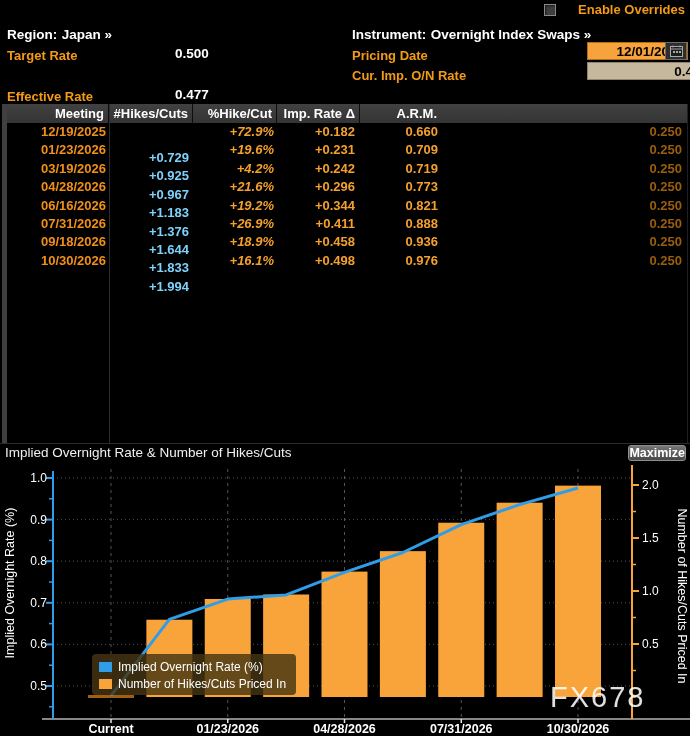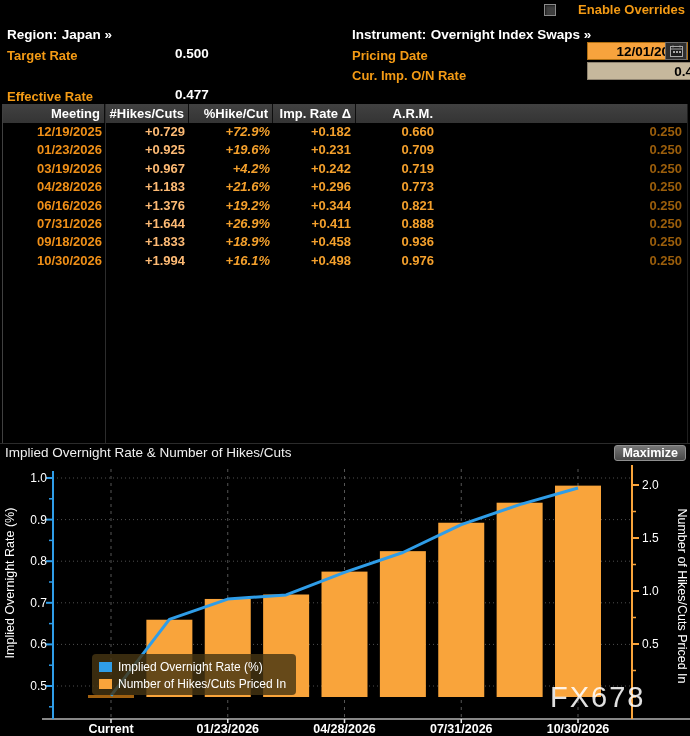--- a/index.html
+++ b/index.html
@@ -18,41 +18,41 @@
   .hdr-line { height:18px; white-space:nowrap; }
   .inp { height:18px; font-weight:700; font-size:13.5px; color:#000; text-align:right;
          padding:0 3px; line-height:17px;margin-left:24px; }
   .inp-date { background:#f7a33d; border:1px solid #b06f12; width:101px; }
   .inp-tan  { background:#c6b89c; border:1px solid #8f8471; width:125px; }
   .cal-btn { width:22px; height:18px; background:#2e2e2e; border:1px solid #6b6b6b;
              display:flex; align-items:center; justify-content:center; }
 
   
   #tbl { top:104px; left:2px; width:686px; height:339px; background:#000;
-         border-left:1px solid #404040; border-right:1px solid #1f1f1f; }
+         border-left:5px solid #404040; border-right:1px solid #1f1f1f; }
   #tbl-head { display:grid; grid-template-columns:102px 84px 84px 83px 82px 1fr;
               height:19px; background:linear-gradient(#414141,#343434); }
   #tbl-head .th { color:#fff; font-size:13px; font-weight:700; text-align:right;
                   line-height:19px; border-right:1px solid #0d0d0d; padding-right:4px; }
   #tbl-head .th:last-child { border-right:none; padding-right:5px; }
   #tbl-body { display:grid; grid-template-columns:102px 84px 84px 83px 82px 1fr;
               grid-auto-rows:18.4px; }
   .td { font-size:13px; font-weight:700; text-align:right; line-height:18.4px; padding-right:4px; }
   .td.c0 { color:#f09018; padding-right:3px; }
-  .td.c1 { color:#fdba74; }
+  .td.c1 { color:#7dd3fc;margin-top:26px; }
   .td.c2 { color:#f4a02c; padding-right:3px;font-style:italic; }
   .td.c3 { color:#f4a02c; padding-right:5px; }
   .td.c4 { color:#f4a02c; }
   .td.c5 { color:#9b5e0b; padding-right:5px; }
   #col-sep { left:102px; top:0; width:1px; height:339px; background:#2c2c2c; }
 
   
   #chart-sec { top:443px; left:0; width:690px; height:287px; border-top:1px solid #2b2b2b; }
   #chart-title { left:5px; top:1px; color:#f0f0f0; font-size:13.5px; font-weight:400; }
-  #max-btn { right:4px; top:1px; height:16px; padding:0 7px; color:#fff; font-size:12.5px;
+  #max-btn { right:4px; top:1px; height:16px; padding:0 0; color:#fff; font-size:12.5px;
              font-weight:700; line-height:15px; background:linear-gradient(#757575,#484848);
              border:1px solid #8f8f8f; border-radius:3px; }
   #chart-body { top:17px; left:0; width:690px; height:276px; }
   #legend { left:92px; top:193px; width:204px; height:41px; background:rgba(70,52,18,0.82);
             border-radius:4px; padding:4px 0 0 7px; }
   .leg-row { display:flex; align-items:center; gap:6px; height:17px; }
   .leg-swatch { width:13px; height:10px; }
   .leg-txt { color:#fff; font-size:12px; font-weight:400; white-space:nowrap; }
   #watermark { left:550px; top:220px; color:#ffffff; opacity:.88; font-size:29px;
                letter-spacing:2px; font-weight:400; }

